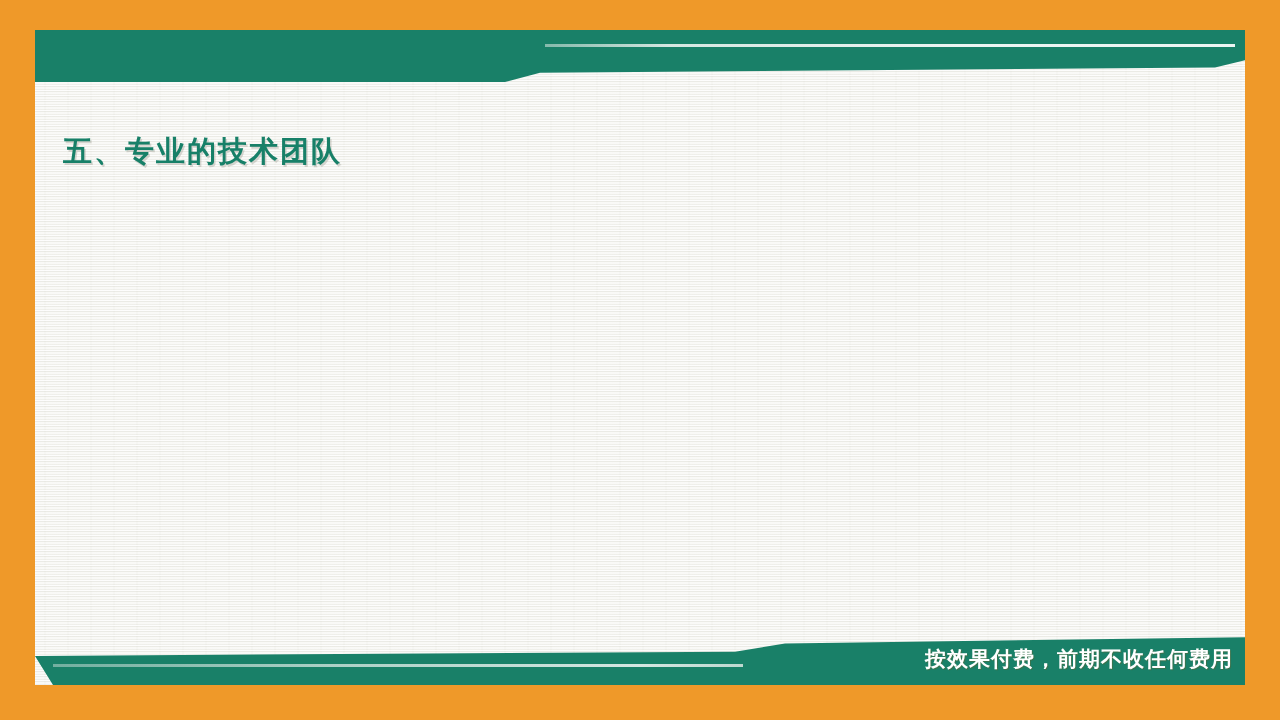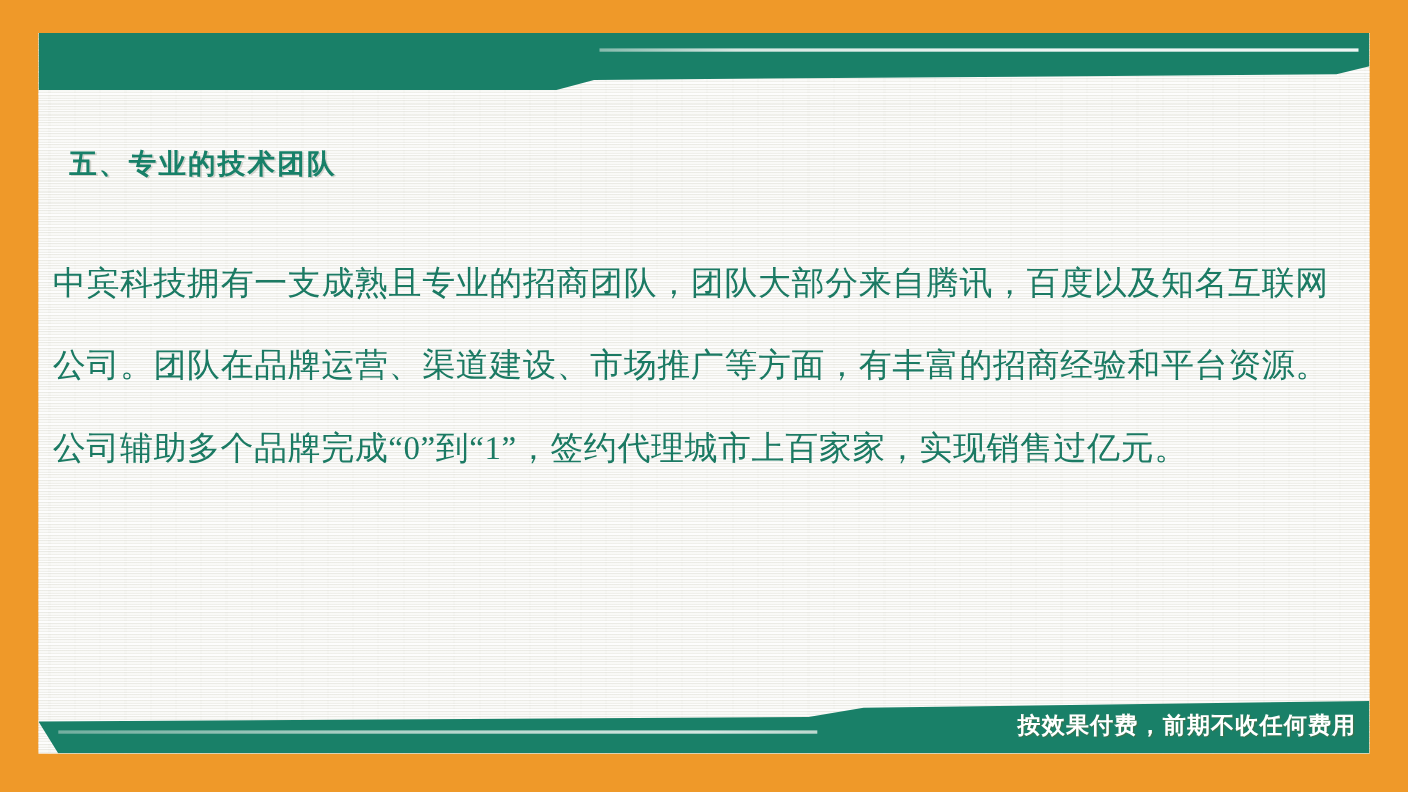--- a/index.html
+++ b/index.html
@@ -103,21 +103,21 @@
     position: absolute;
     left: 35px;
     top: 95px;
     width: 1210px;
     height: 520px;
   }
   #section-title {
     position: absolute;
     left: 28px;
     top: 37px;
-    font-size: 25px;
+    font-size: 29px;
     font-weight: bold;
     color: #178068;
     letter-spacing: 2px;
     white-space: nowrap;
     text-shadow: 1.5px 1.5px 0 rgba(160,160,150,0.40);
   }
   #body-copy {
     position: absolute;
     left: 13px;
     top: 125px;
@@ -182,21 +182,20 @@
 
   <div id="paper"></div>
 
   <div id="header-band">
     <div id="header-shape"></div>
     <div id="header-hairline"></div>
   </div>
 
   <div id="content">
     <div id="section-title">五、专业的技术团队</div>
-    <div id="body-copy">中宾科技拥有一支成熟且专业的招商团队，团队大部分来自腾讯，百度以及知名互联网公司。团队在品牌运营、渠道建设、市场推广等方面，有丰富的招商经验和平台资源。公司辅助多个品牌完成“0”到“1”，签约代理城市上百家家，实现销售过亿元。</div>
   </div>
 
   <div id="footer-band">
     <div id="footer-shape"></div>
     <div id="footer-hairline"></div>
     <div id="footer-text">按效果付费，前期不收任何费用</div>
   </div>
 
 </div>
 

